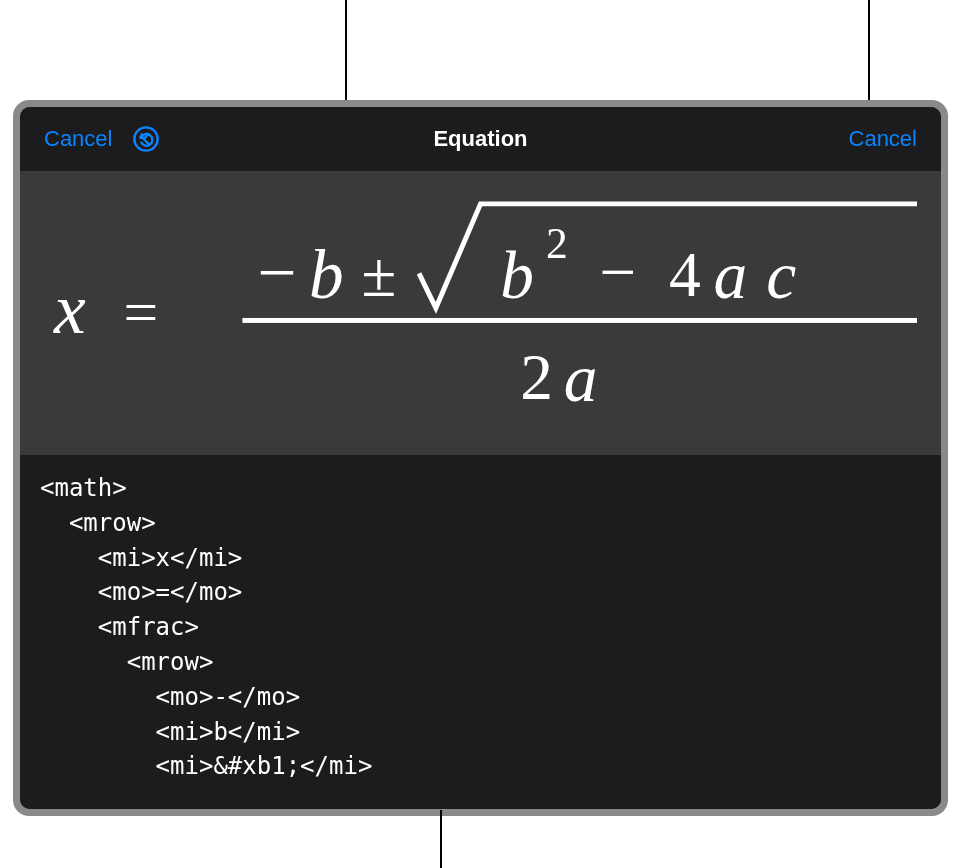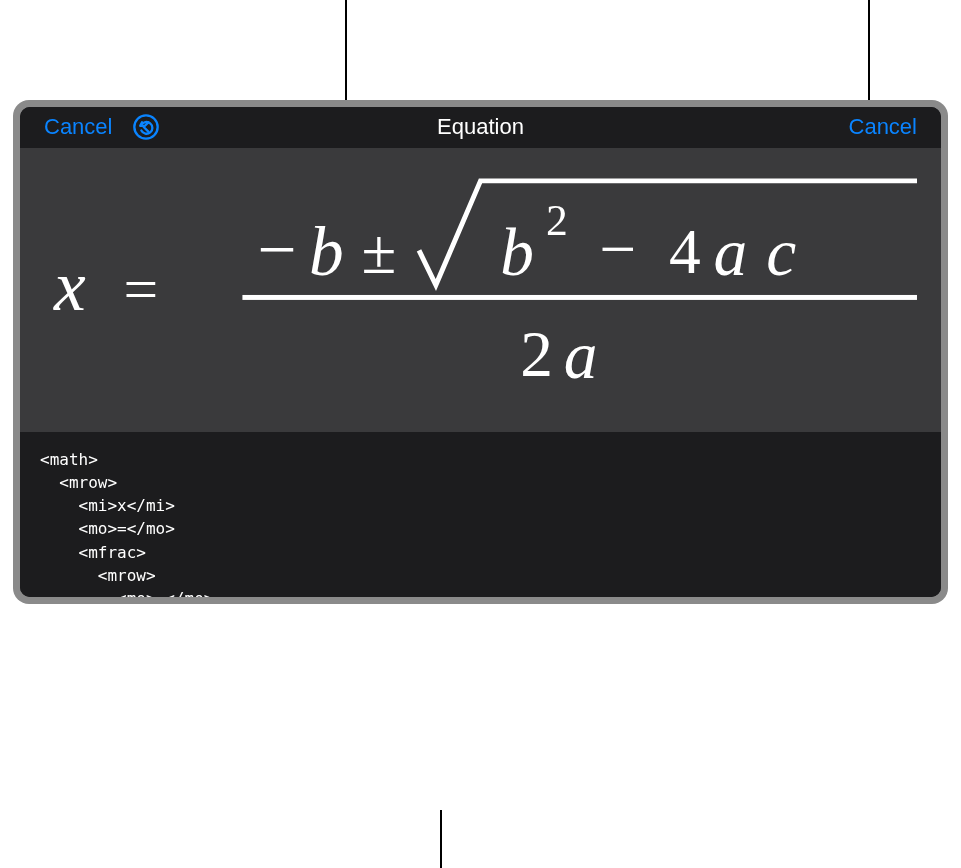--- a/index.html
+++ b/index.html
@@ -3,35 +3,35 @@
 <meta charset="utf-8">
 <style>
   * { box-sizing: border-box; margin: 0; padding: 0; }
   html, body { width: 961px; height: 868px; background: #ffffff; font-family: -apple-system, "Helvetica Neue", Arial, sans-serif; overflow: hidden; }
   .canvas { position: relative; width: 961px; height: 868px; }
 
   .callout-top-1 { position: absolute; left: 345px; top: 0; width: 2px; height: 100px; background: #000; }
   .callout-top-2 { position: absolute; left: 868px; top: 0; width: 2px; height: 100px; background: #000; }
   .callout-bottom { position: absolute; left: 440px; top: 810px; width: 2px; height: 58px; background: #000; }
 
-  .modal-frame { position: absolute; left: 13px; top: 100; width: 935px; height: 504px; border-radius: 16px; background: #8a8a8a; padding: 7px; top: 100px;}
+  .modal-frame { position: absolute; left: 13px; top: 100; width: 935px; height: 716px; border-radius: 16px; background: #8a8a8a; padding: 7px; top: 100px;}
   .modal-inner { width: 100%; height: 100%; border-radius: 10px; overflow: hidden; background: #1c1c1e; display: flex; flex-direction: column; }
 
   .toolbar { height: 64px; background: #1c1c1e; display: flex; align-items: center; justify-content: space-between; padding: 0 24px; position: relative; }
   .toolbar-left { display: flex; align-items: center; gap: 20px; }
   .toolbar-btn { background: none; border: none; cursor: pointer; font-size: 22px; color: #0a84ff; }
-  .toolbar-title { position: absolute; left: 0; right: 0; text-align: center; font-size: 22px; font-weight: 400; color: #ffffff; pointer-events: none; }
+  .toolbar-title { position: absolute; left: 0; right: 0; text-align: center; font-size: 22px; font-weight: 700; color: #ffffff; pointer-events: none; }
   .undo-icon { width: 28px; height: 28px; display: inline-flex; align-items: center; justify-content: center; }
   .undo-icon svg { width: 28px; height: 28px; }
 
   .preview { flex: 0 0 auto; background: #3a3a3c; padding: 18px 24px 18px 24px; }
   .preview svg { display: block; width: 100%; height: auto; }
 
   .code-area { flex: 1 1 auto; background: #1c1c1e; padding: 16px 20px; overflow: hidden; }
-  .code-pre { font-family: "SF Mono", Menlo, Consolas, monospace; font-size: 16px; line-height: 1.45; color: #ffffff; white-space: pre; }
+  .code-pre { font-family: "SF Mono", Menlo, Consolas, monospace; font-size: 24px; line-height: 1.45; color: #ffffff; white-space: pre; }
 </style>
 </head>
 <body>
 
 <div class="canvas">
 
   <div class="callout-top-1"></div>
   <div class="callout-top-2"></div>
 
   <div class="modal-frame">

